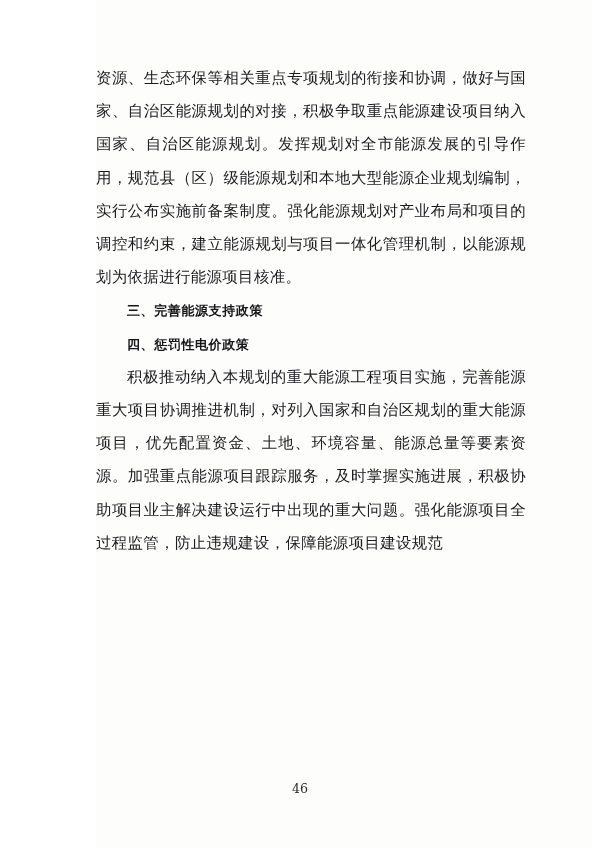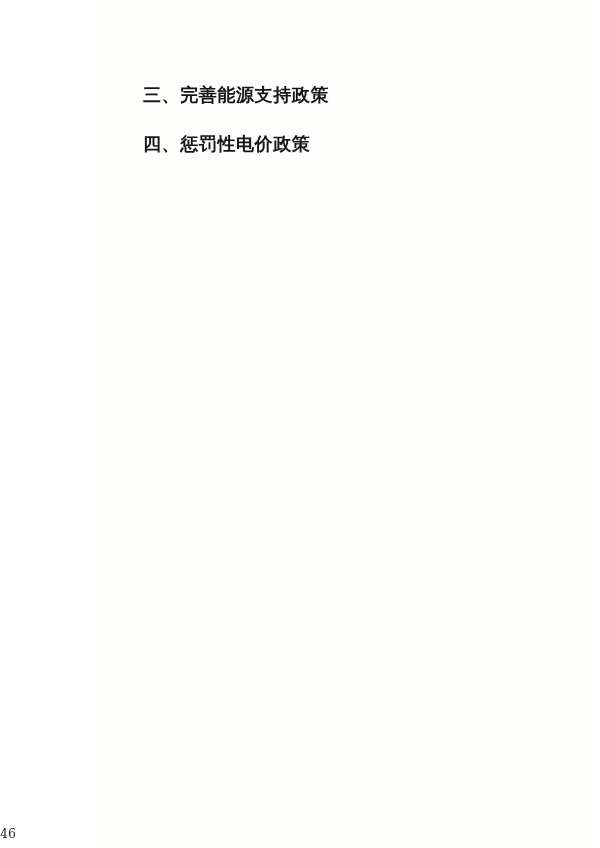--- a/index.html
+++ b/index.html
@@ -51,46 +51,48 @@
     text-align: justify;
     text-justify: inter-ideograph;
     letter-spacing: 0.4px;
     text-indent: 0;
     font-family: "DejaVu Serif", serif;
   }
   p.indent {
     text-indent: 31px;
   }
   h2.section-heading {
-    margin: 16px;
-    font-size: 18px;
+    margin: 0;
+    font-size: 13px;
     line-height: 33.2px;
     font-weight: bold;
     color: #15151a;
     text-indent: 31px;
     letter-spacing: 0.6px;
     font-family: "DejaVu Sans", sans-serif;
   }
   .page-number {
     position: absolute;
     left: 0;
     right: 0;
     top: 781px;
+    text-align: center;
     font-size: 12.5px;
     color: #2a2a2f;
     font-family: "DejaVu Serif", serif;
-    margin-top: 45px;
   }
 </style>
 </head>
 <body>
 
 <div class="page">
   <div class="scan-edge-left"></div>
   <div class="scan-edge-right"></div>
 
   <div class="content">
+    <p class="body-text">资源、生态环保等相关重点专项规划的衔接和协调，做好与国家、自治区能源规划的对接，积极争取重点能源建设项目纳入国家、自治区能源规划。发挥规划对全市能源发展的引导作用，规范县（区）级能源规划和本地大型能源企业规划编制，实行公布实施前备案制度。强化能源规划对产业布局和项目的调控和约束，建立能源规划与项目一体化管理机制，以能源规划为依据进行能源项目核准。</p>
     <h2 class="section-heading">三、完善能源支持政策</h2>
     <h2 class="section-heading">四、惩罚性电价政策</h2>
+    <p class="body-text indent">积极推动纳入本规划的重大能源工程项目实施，完善能源重大项目协调推进机制，对列入国家和自治区规划的重大能源项目，优先配置资金、土地、环境容量、能源总量等要素资源。加强重点能源项目跟踪服务，及时掌握实施进展，积极协助项目业主解决建设运行中出现的重大问题。强化能源项目全过程监管，防止违规建设，保障能源项目建设规范</p>
   </div>
 
   <div class="page-number">46</div>
 </div>
 
 </body></html>

